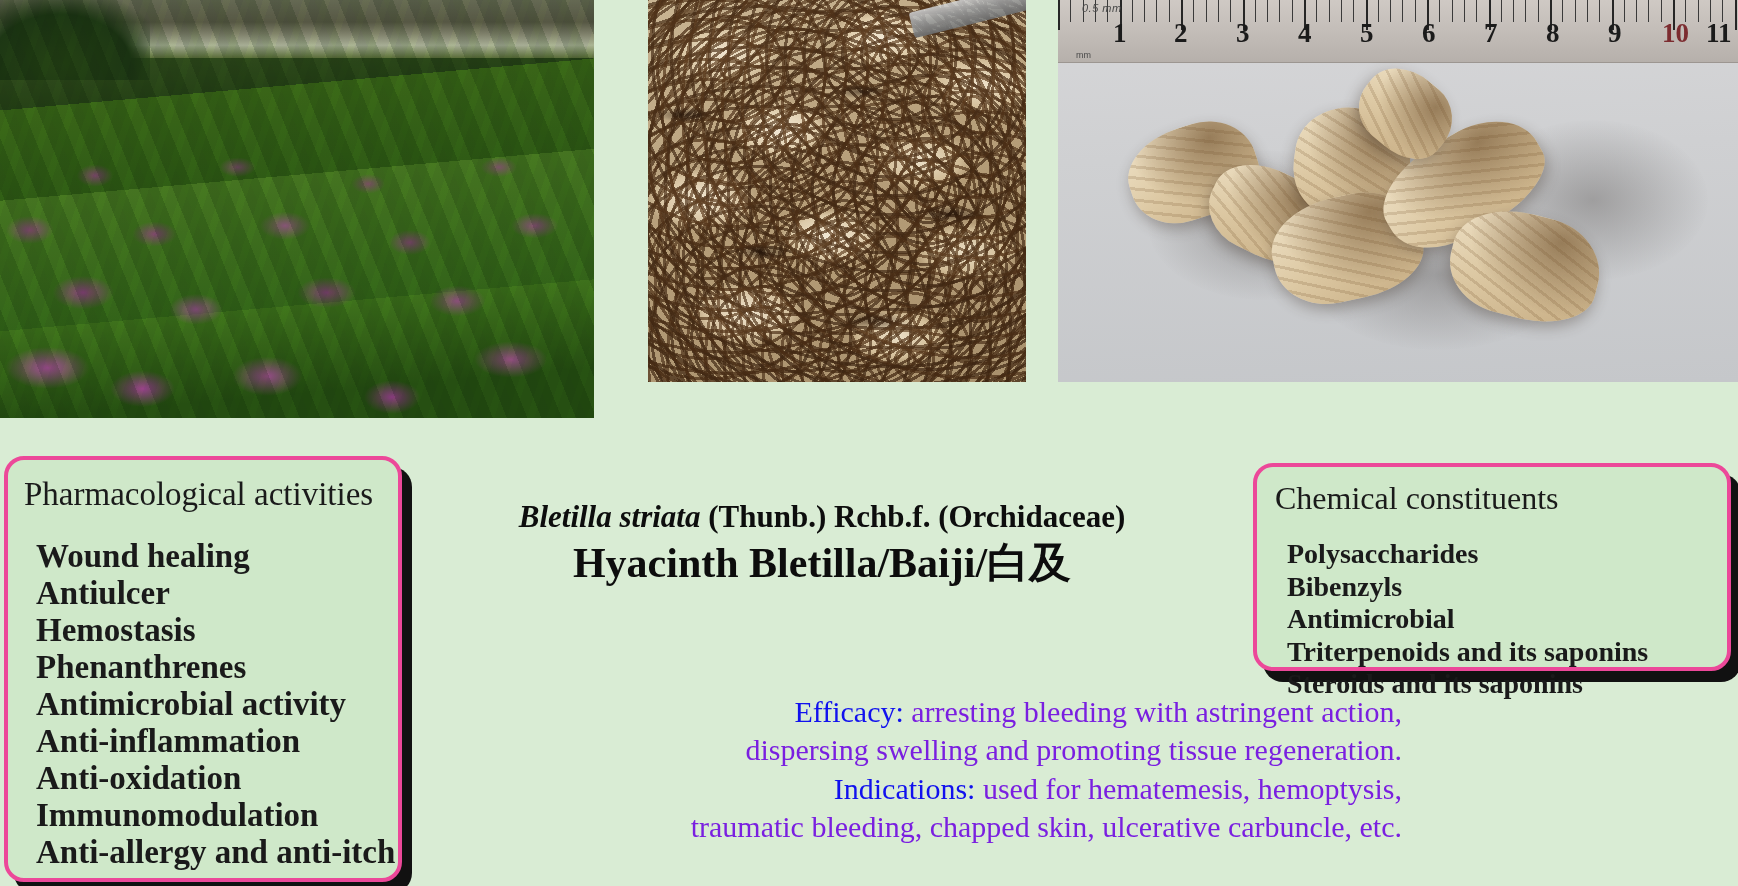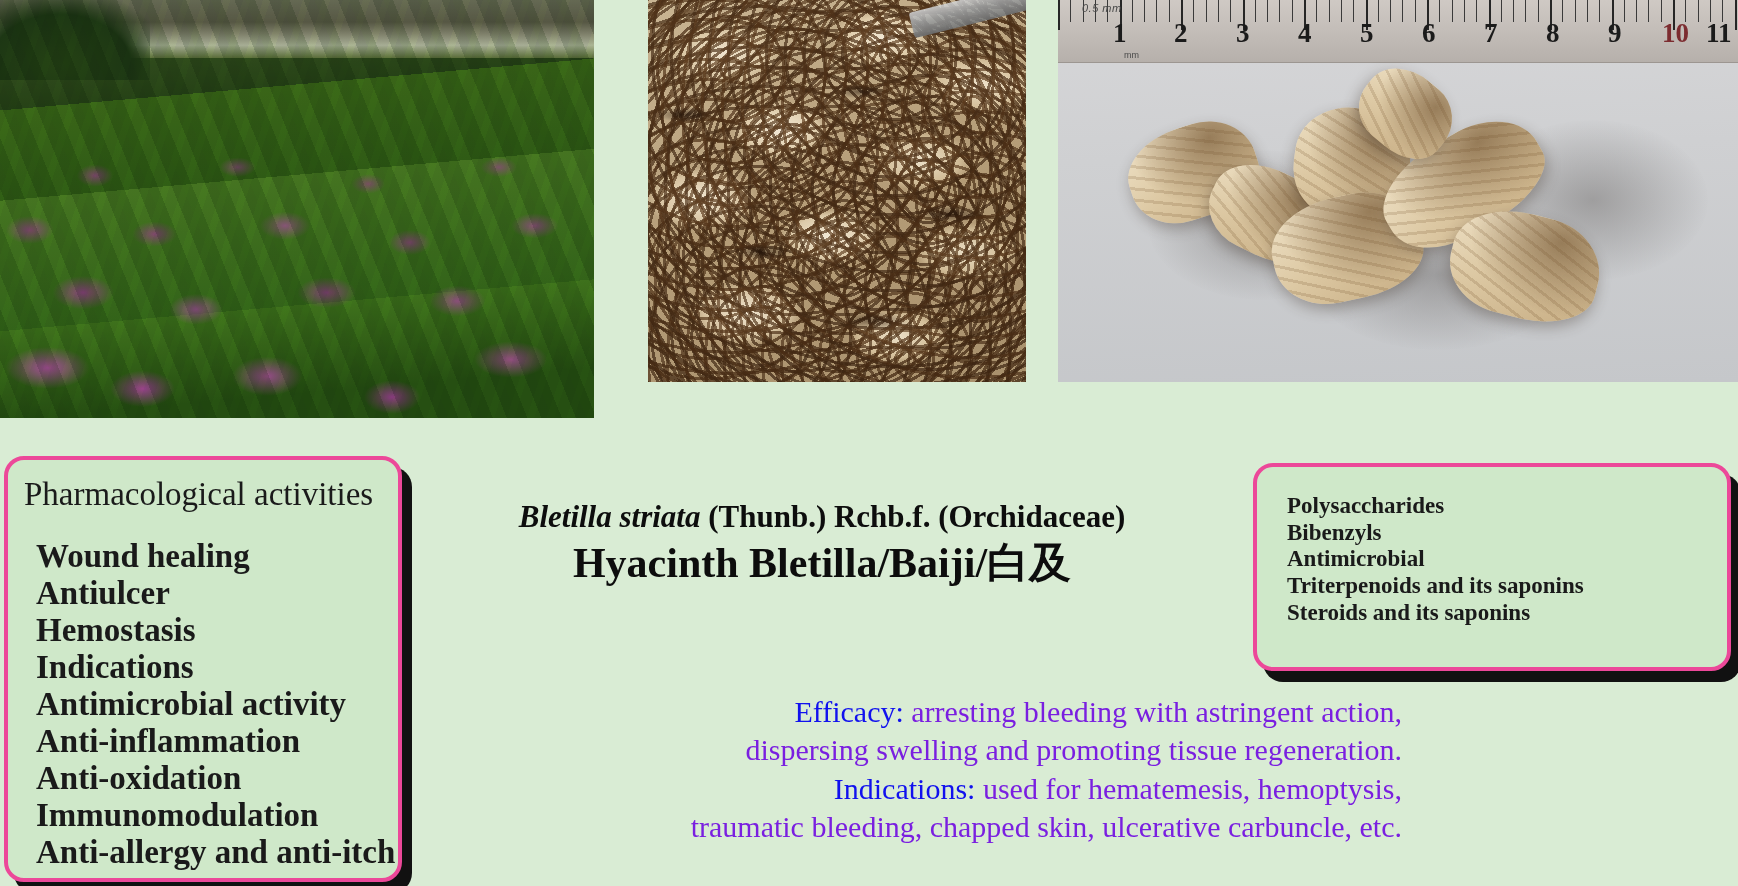--- a/index.html
+++ b/index.html
@@ -160,21 +160,21 @@
     color: #4a4a4a;
     left: 24px; top: 2px;
     letter-spacing: .5px;
     font-style: italic;
   }
   #photo-dried .ruler .cap2 {
     position: absolute;
     font-family: "Liberation Sans", sans-serif;
     font-size: 9px;
     color: #4a4a4a;
-    left: 18px; top: 50px; margin-left: 48px;
+    left: 18px; top: 50px;
   }
   #photo-dried .slab {
     position: absolute;
     background: linear-gradient(150deg, #efe2c7 0%, #ddc9a4 45%, #c7ad83 100%);
     border-radius: 48% 40% 46% 38% / 44% 50% 38% 46%;
     box-shadow: 0 6px 14px rgba(60,50,40,.33);
   }
   #photo-dried .slab::after {
     content: "";
     position: absolute; inset: 0;
@@ -218,21 +218,21 @@
     left: 4px; top: 456px; width: 398px; height: 426px;
     padding: 16px 0 0 16px;
   }
   #box-pharm .cheading { margin-bottom: 26px; }
 
   #box-chem {
     left: 1253px; top: 463px; width: 478px; height: 208px;
     padding: 14px 0 0 18px;
   }
   #box-chem .cheading { font-size: 32px; margin-bottom: 22px; }
-  #box-chem .clist li { font-size: 23px; line-height: 1.16; }
+  #box-chem .clist li { font-size: 28px; line-height: 1.16; }
 
   
   #species-title {
     position: absolute;
     left: 402px; top: 498px; width: 840px;
     text-align: center;
     color: #0d0d0d;
   }
   #species-title .line1 { font-size: 31px; font-weight: 700; line-height: 1.25; white-space: nowrap; }
   #species-title .line1 em { font-style: italic; }
@@ -301,30 +301,31 @@
     <div class="slab" style="left:392px; top:214px; width:150px; height:104px; transform:rotate(14deg);"></div>
     <div class="slab" style="left:300px; top:74px;  width:96px;  height:78px;  transform:rotate(40deg);"></div>
   </div>
 
   <div class="callout" id="box-pharm">
     <div class="cheading">Pharmacological activities</div>
     <ul class="clist">
       <li>Wound healing</li>
       <li>Antiulcer</li>
       <li>Hemostasis</li>
-      <li>Indications</li>
+      <li>Phenanthrenes</li>
       <li>Antimicrobial activity</li>
       <li>Anti-inflammation</li>
       <li>Anti-oxidation</li>
       <li>Immunomodulation</li>
       <li>Anti-allergy and anti-itch</li>
     </ul>
   </div>
 
   <div class="callout" id="box-chem">
+    <div class="cheading">Chemical constituents</div>
     <ul class="clist">
       <li>Polysaccharides</li>
       <li>Bibenzyls</li>
       <li>Antimicrobial</li>
       <li>Triterpenoids and its saponins</li>
       <li>Steroids and its saponins</li>
     </ul>
   </div>
 
   <div id="species-title">

